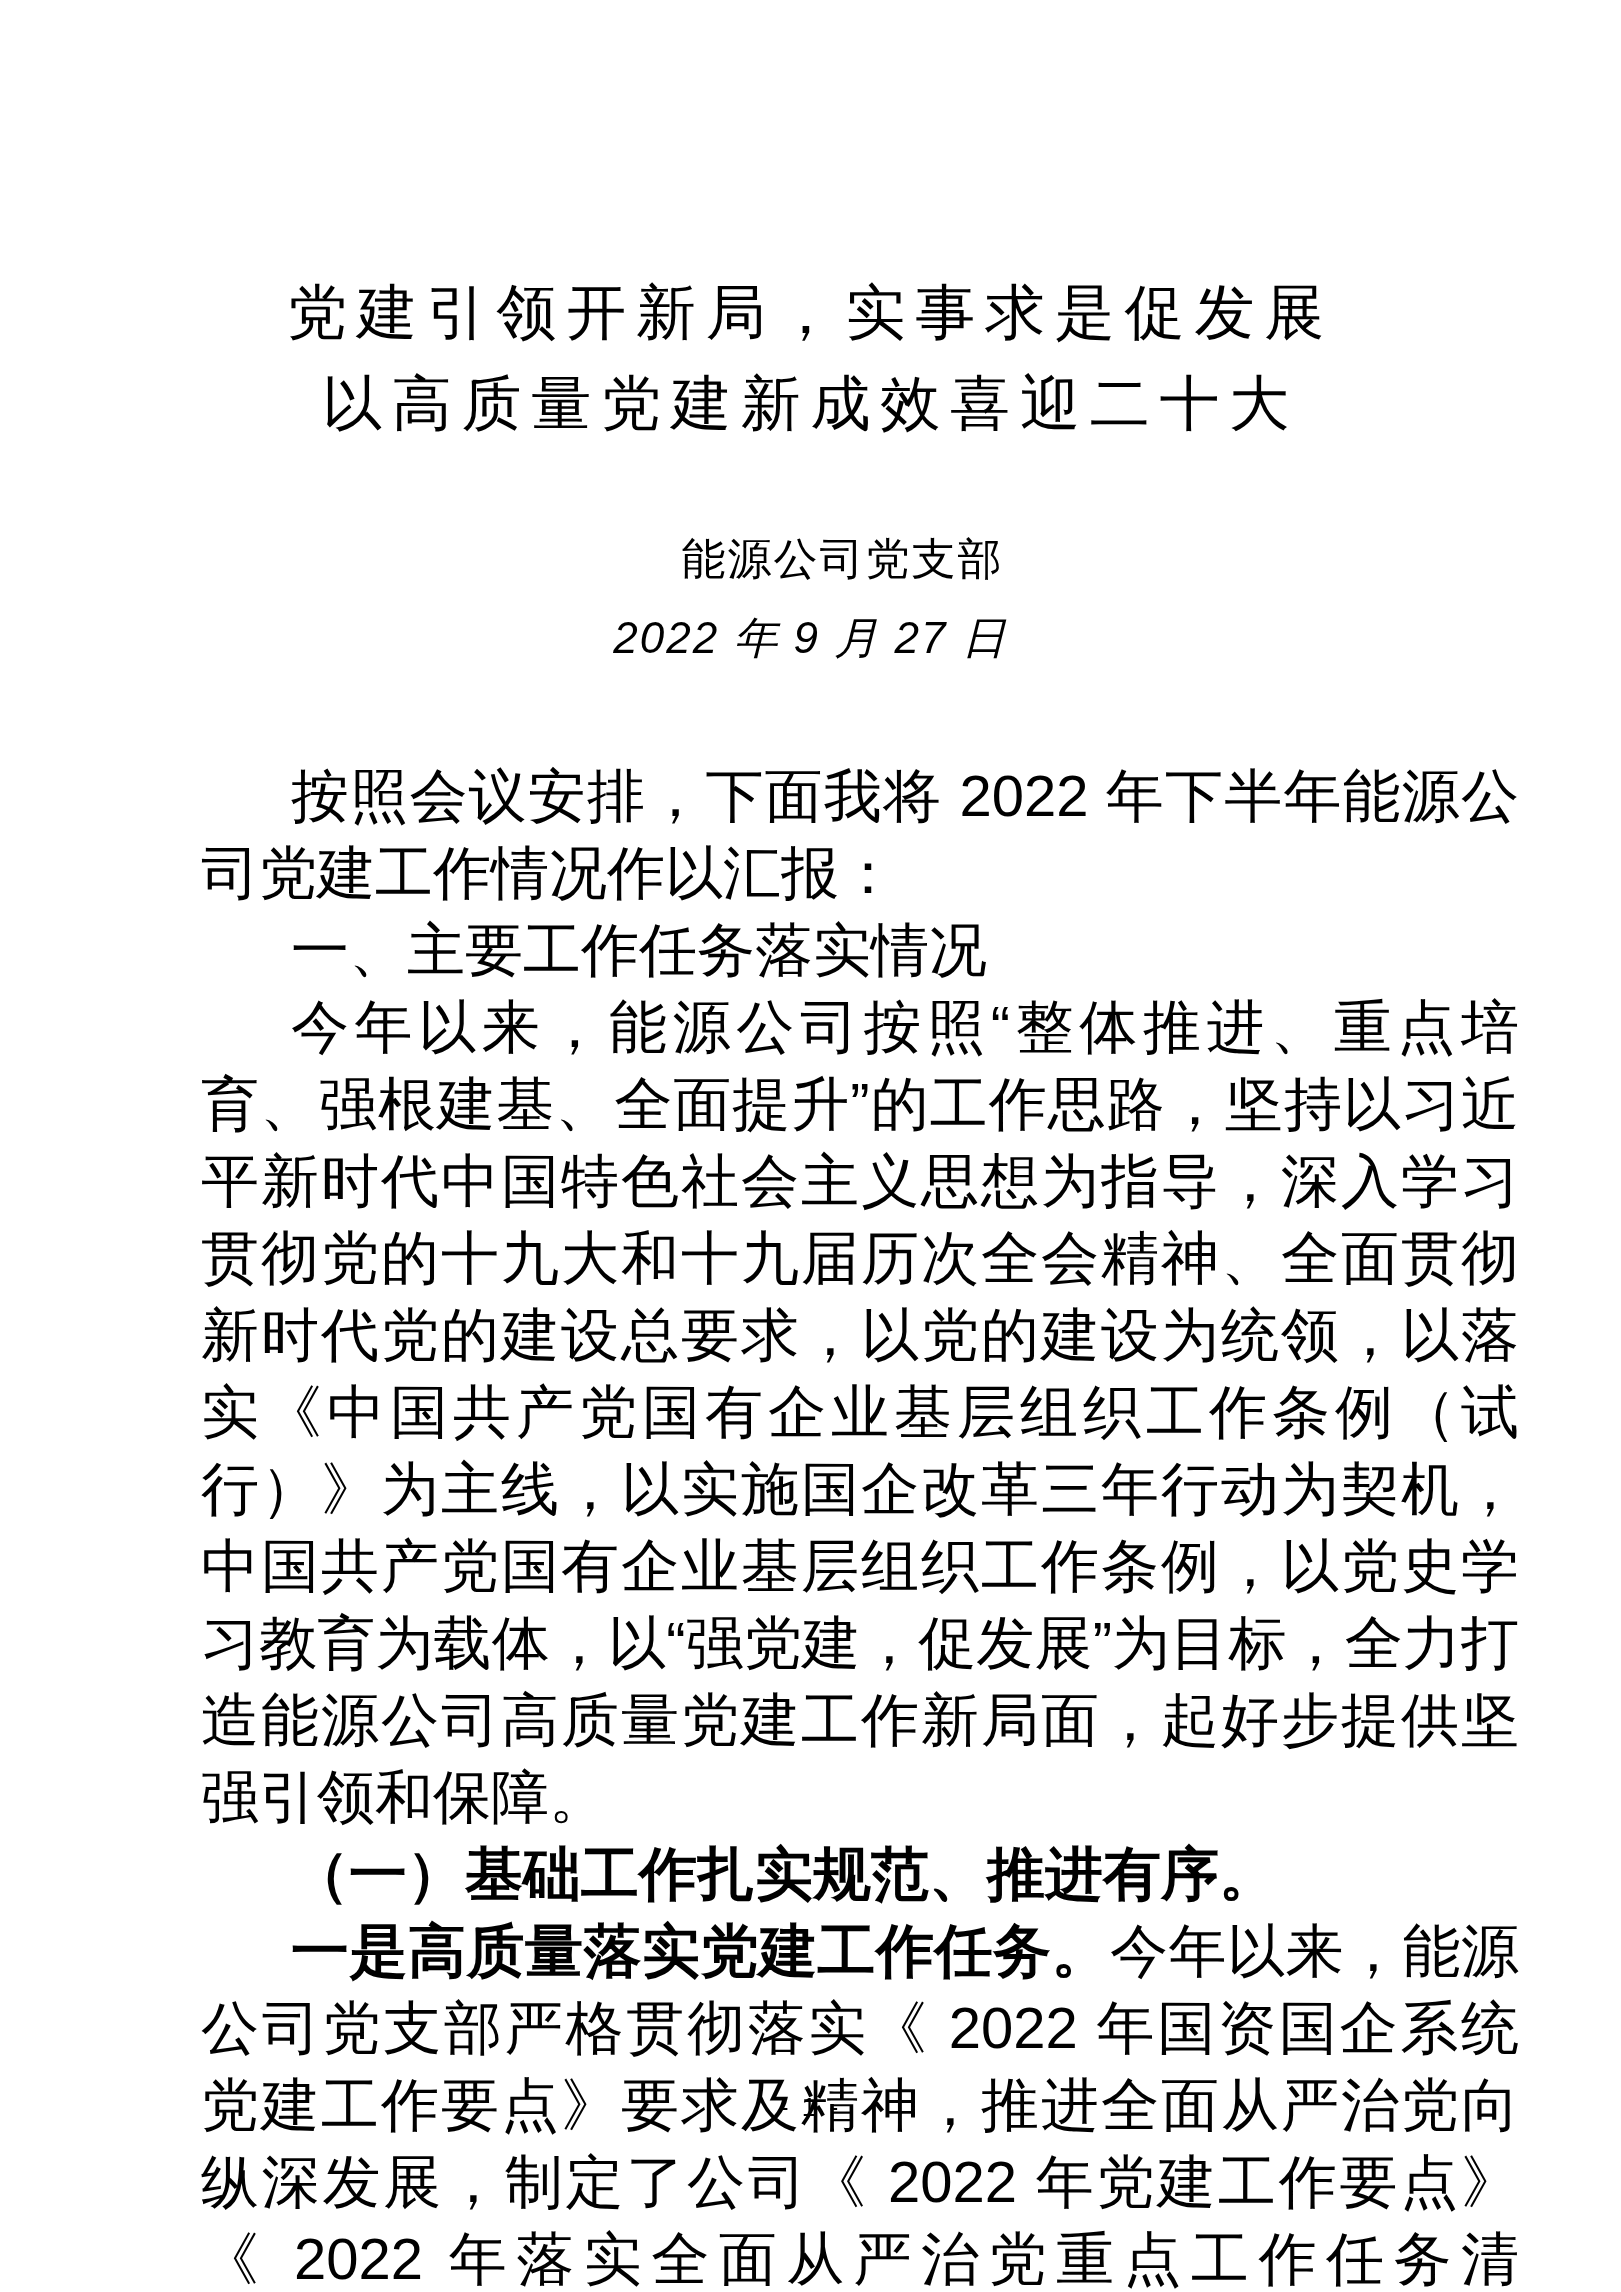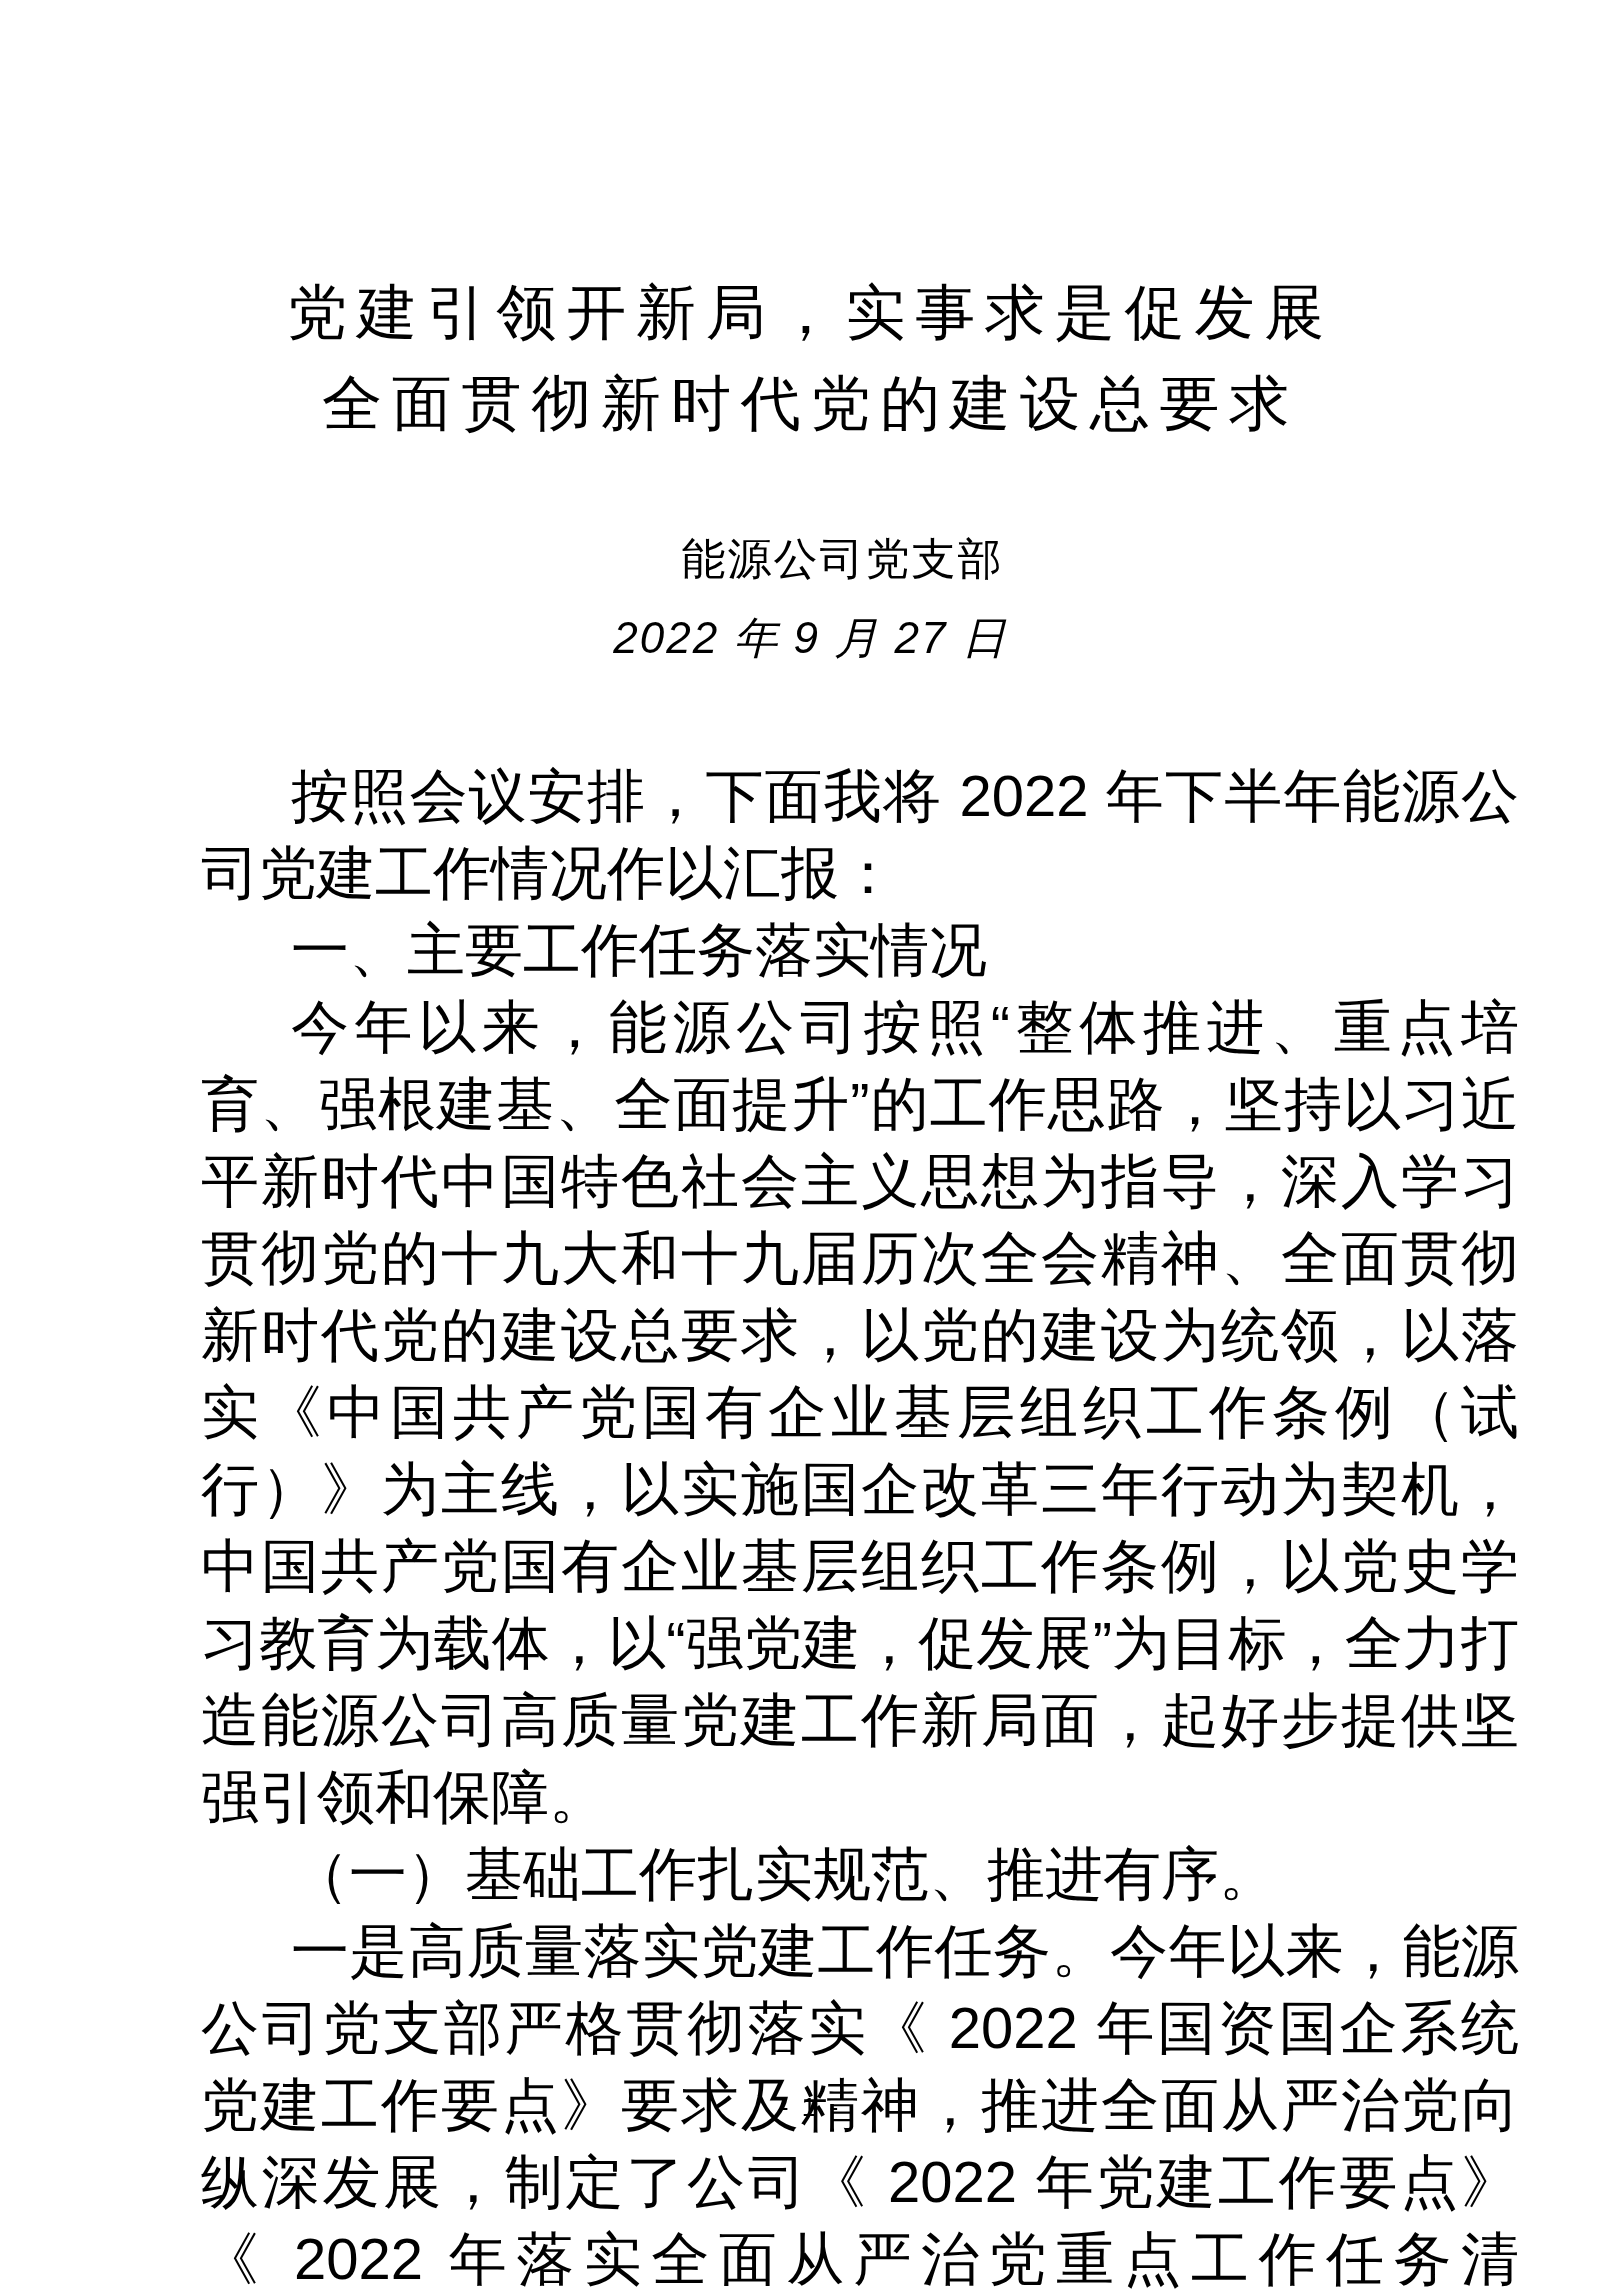--- a/index.html
+++ b/index.html
@@ -58,41 +58,41 @@
     font-size: 58px;
     line-height: 77px;
     text-align: justify;
     text-justify: inter-ideograph;
   }
   .para {
     margin: 0;
     text-indent: 90px;
   }
   .bold {
-    font-weight: 400;
+    font-weight: 700;
   }
   .footer-pagenum {
     position: absolute;
     top: 2092px;
     left: 0;
     width: 100%;
     text-align: center;
     font-size: 26.5px;
     line-height: 31px;
     letter-spacing: 2.9px;
   }
 </style>
 </head>
 <body>
 
 <div class="page">
 
   <div class="doc-title">
     <div>党建引领开新局，实事求是促发展</div>
-    <div>全面贯彻新时代党的建设总要求</div>
+    <div>以高质量党建新成效喜迎二十大</div>
   </div>
 
   <div class="byline-author">能源公司党支部</div>
 
   <div class="byline-date">2022 年 9 月 27 日</div>
 
   <div class="body-text">
     <p class="para">按照会议安排，下面我将 2022 年下半年能源公司党建工作情况作以汇报：</p>
     <p class="para">一、主要工作任务落实情况</p>
     <p class="para">今年以来，能源公司按照“整体推进、重点培育、强根建基、全面提升”的工作思路，坚持以习近平新时代中国特色社会主义思想为指导，深入学习贯彻党的十九大和十九届历次全会精神、全面贯彻新时代党的建设总要求，以党的建设为统领，以落实《中国共产党国有企业基层组织工作条例（试行）》为主线，以实施国企改革三年行动为契机，中国共产党国有企业基层组织工作条例，以党史学习教育为载体，以“强党建，促发展”为目标，全力打造能源公司高质量党建工作新局面，起好步提供坚强引领和保障。</p>

